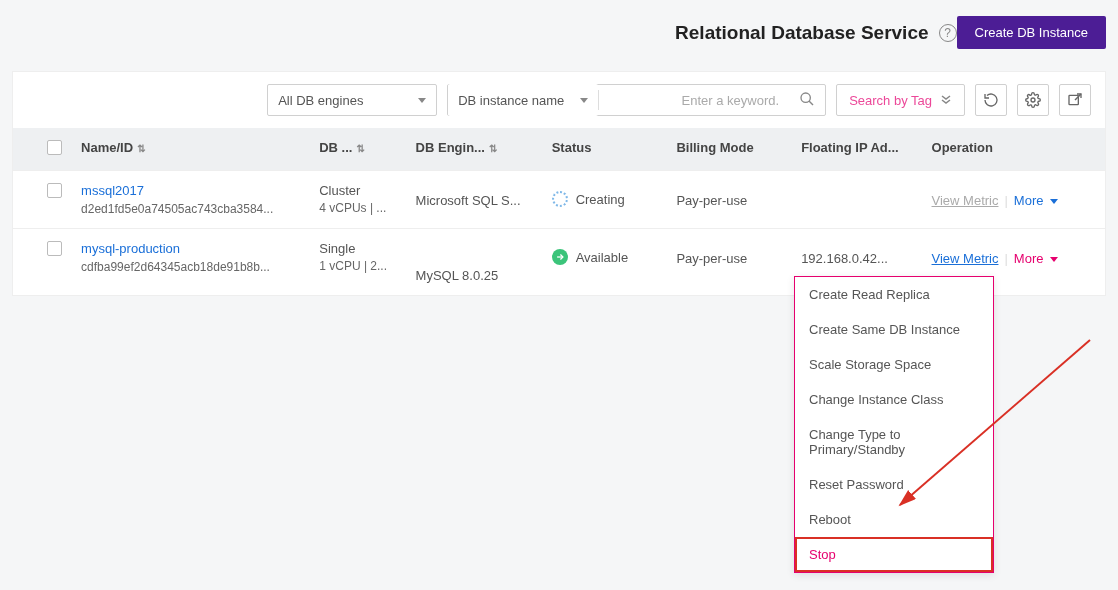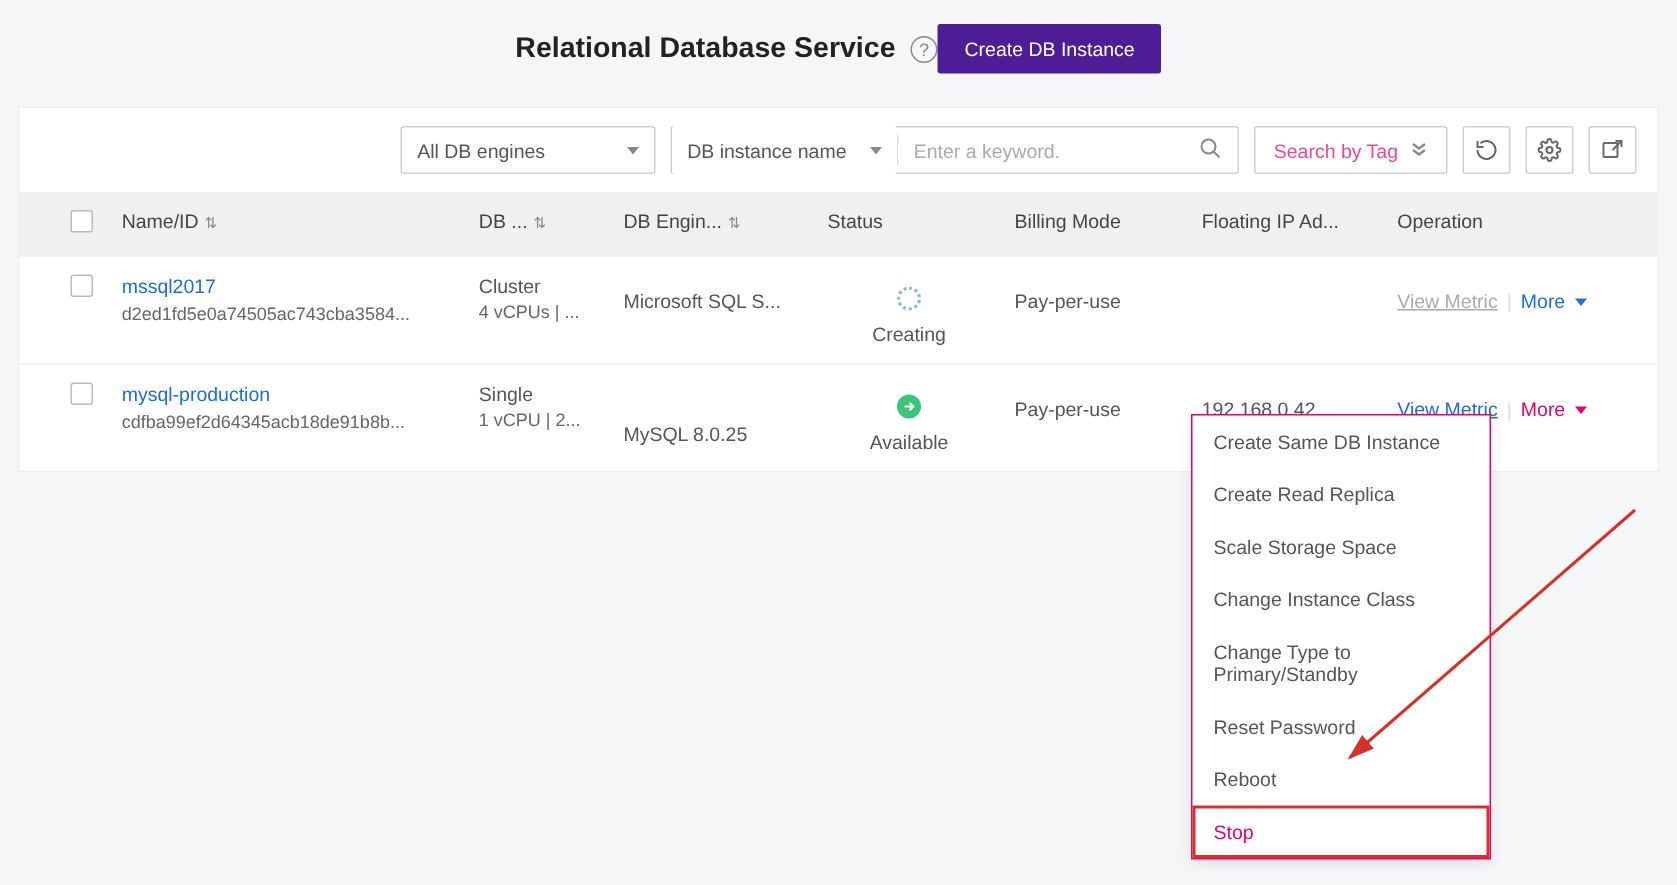--- a/index.html
+++ b/index.html
@@ -1,51 +1,51 @@
 <!DOCTYPE html>
 <html><head>
 <meta charset="utf-8">
 <style>
 * { box-sizing: border-box; margin: 0; padding: 0; }
 body { font-family: -apple-system, BlinkMacSystemFont, "Segoe UI", Arial, sans-serif; font-size: 13px; color: #333; background: #f5f6f7; width:1118px; }
 .page { padding: 12px; }
-.header { display:flex; justify-content:center; align-items:center; margin-bottom:18px; padding: 4px 0; }
+.header { display:flex; justify-content:flex-end; align-items:center; margin-bottom:18px; padding: 4px 0; }
 .title-wrap { display:flex; align-items:center; gap:10px; }
 .title { font-size:19px; font-weight:700; color:#222; }
 .help-icon { width:18px; height:18px; border:1.5px solid #888; border-radius:50%; display:flex; align-items:center; justify-content:center; color:#888; font-size:12px; cursor:pointer; }
 .create-btn { background:#4c1d95; color:#fff; border:none; padding:9px 18px; font-size:13px; border-radius:2px; cursor:pointer; }
 .panel { background:#fff; border:1px solid #eee; padding:12px 0 0 0; }
 .toolbar { display:flex; justify-content:flex-end; align-items:center; gap:10px; padding:0 14px 12px 14px; }
 .select { border:1px solid #d0d0d0; border-radius:2px; height:32px; display:flex; align-items:center; padding:0 10px; gap:8px; color:#555; background:#fff; cursor:pointer;justify-content:space-between; }
 .select.engine { width:170px; }
 .select.field { width:150px; }
 .caret { width:0; height:0; border-left:4px solid transparent; border-right:4px solid transparent; border-top:5px solid #888; margin-left:auto; }
 .search-wrap { display:flex; align-items:center; border:1px solid #d0d0d0; border-radius:2px; height:32px; }
 .divider-v { width:1px; height:20px; background:#ddd; }
-.search-input { border:none; outline:none; padding:0 10px; width:190px; font-size:13px; color:#555; }
+.search-input { border:none; outline:none; padding:0 10px; width:190px; font-size:13px; color:#555;text-align:right; }
 .search-input::placeholder { color:#aaa; }
 .search-icon { padding:0 10px; color:#888; cursor:pointer; }
 .tag-btn { border:1px solid #d0d0d0; border-radius:2px; height:32px; display:flex; align-items:center; padding:0 12px; gap:8px; color:#ec4899; background:#fff; cursor:pointer; }
 .chev2 { display:inline-block; line-height:0; }
 .chev2 svg { display:block; }
 .icon-btn { border:1px solid #d0d0d0; border-radius:2px; width:32px; height:32px; display:flex; align-items:center; justify-content:center; color:#666; background:#fff; cursor:pointer; }
 .icon-btn svg { display:block; }
 
 .table { width:100%; border-collapse:collapse; }
 .thead { background:#eef0f2; }
 .th, .td { text-align:left; padding:12px 8px; font-size:13px; color:#555; vertical-align:top; }
-.th { font-weight:400; color:#444; white-space:nowrap;margin-left:44px; }
+.th { font-weight:700; color:#444; white-space:nowrap;margin-left:44px; }
 .th .sort { margin-left:4px; color:#888; font-size:10px; display:inline-block; }
 .td-check { width:50px; text-align:center; padding-left:30px; }
 .chk { width:15px; height:15px; border:1px solid #bbb; border-radius:2px; display:inline-block; background:#fff; cursor:pointer; }
 .row { border-top:1px solid #eee; }
 .name-link { color:#1a6fd8; cursor:pointer; }
 .id-text { color:#666; font-size:12px; margin-top:4px; white-space:nowrap; overflow:hidden; text-overflow:ellipsis; max-width:195px; }
 .sub-text { color:#666; font-size:12px; margin-top:3px; }
-.status-cell { display:flex; align-items:center; gap:8px;flex-direction:column; }
+.status-cell { display:flex; align-items:center; gap:8px; }
 .spinner { width:16px; height:16px; border:2px dotted #7fb8e8; border-radius:50%; display:inline-block; }
 .status-ok { width:16px; height:16px; border-radius:50%; background:#3bc47a; display:inline-flex; align-items:center; justify-content:center; color:#fff; font-size:10px; }
 .op-cell { white-space:nowrap; }
 .op-link { color:#1a6fd8; cursor:pointer;text-decoration:underline; }
 .op-link.disabled { color:#aaa; cursor:default; }
 .op-sep { color:#ddd; margin:0 6px; }
 .more-link { color:#1a6fd8; cursor:pointer; }
 .more-link.active { color:#e6006e; }
 .more-caret { width:0; height:0; border-left:4px solid transparent; border-right:4px solid transparent; border-top:5px solid currentColor; display:inline-block; margin-left:3px; vertical-align:middle; }
 
@@ -185,22 +185,22 @@
             <td class="td col-billing" style="padding-top:22px;"><span>Pay-per-use</span></td>
             <td class="td col-ip" style="padding-top:22px;"><span>192.168.0.42...</span></td>
             <td class="td col-op op-cell" style="padding-top:22px;"><span class="op-link">View Metric</span><span class="op-sep">|</span><span class="more-link active">More <span class="more-caret"></span></span></td>
           </tr>
         </tbody>
     </table>
   </div>
 </div>
 
 <div class="dropdown" id="dropdown">
+    <div class="dd-item">Create Read Replica</div>
     <div class="dd-item">Create Same DB Instance</div>
-    <div class="dd-item">Create Read Replica</div>
     <div class="dd-item">Scale Storage Space</div>
     <div class="dd-item">Change Instance Class</div>
     <div class="dd-item">Change Type to Primary/Standby</div>
     <div class="dd-item">Reset Password</div>
     <div class="dd-item">Reboot</div>
     <div class="dd-item hl">Stop</div>
   </div>
 
 <div class="arrow-annot">
   <svg width="220" height="210">

